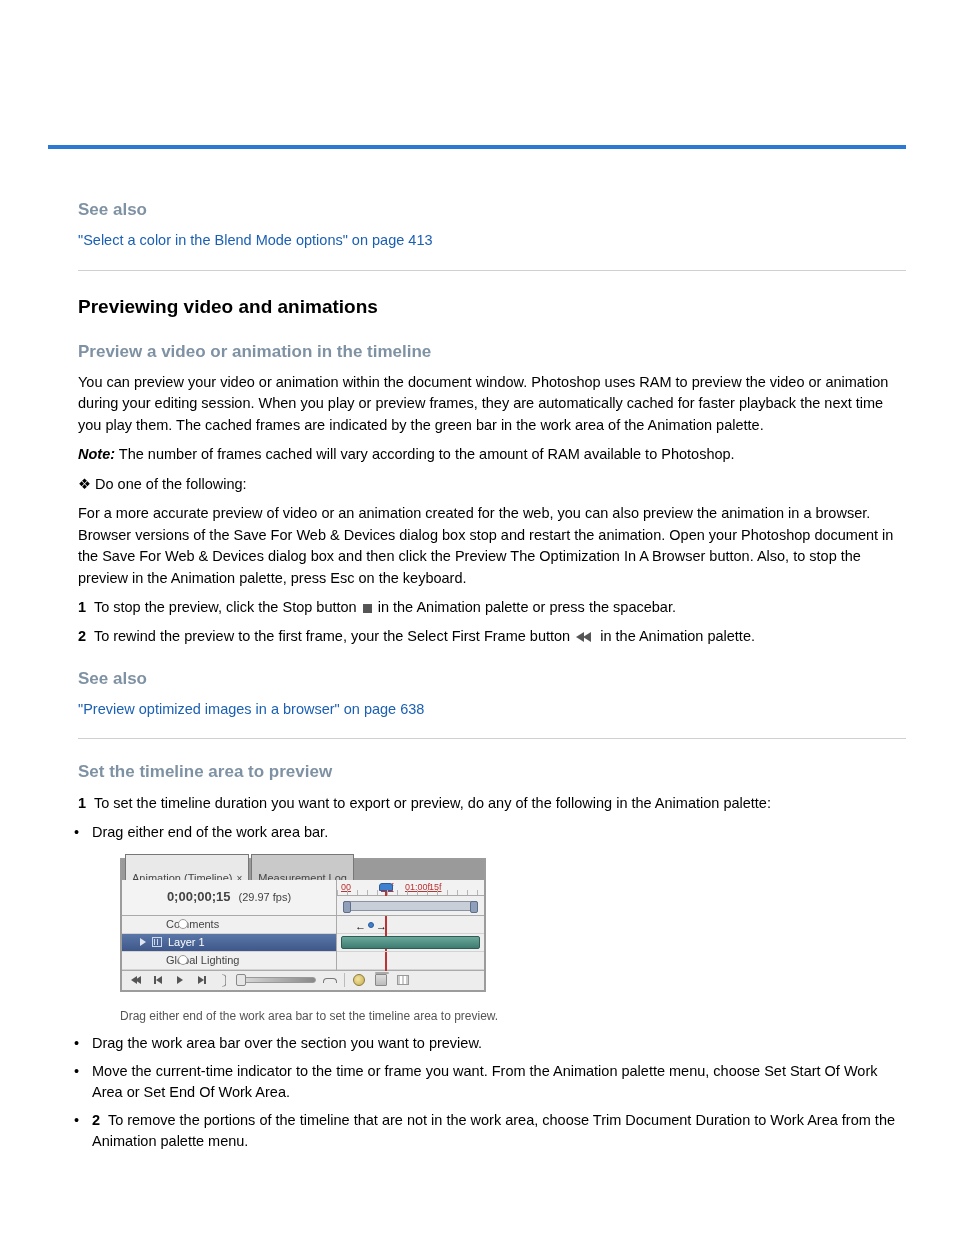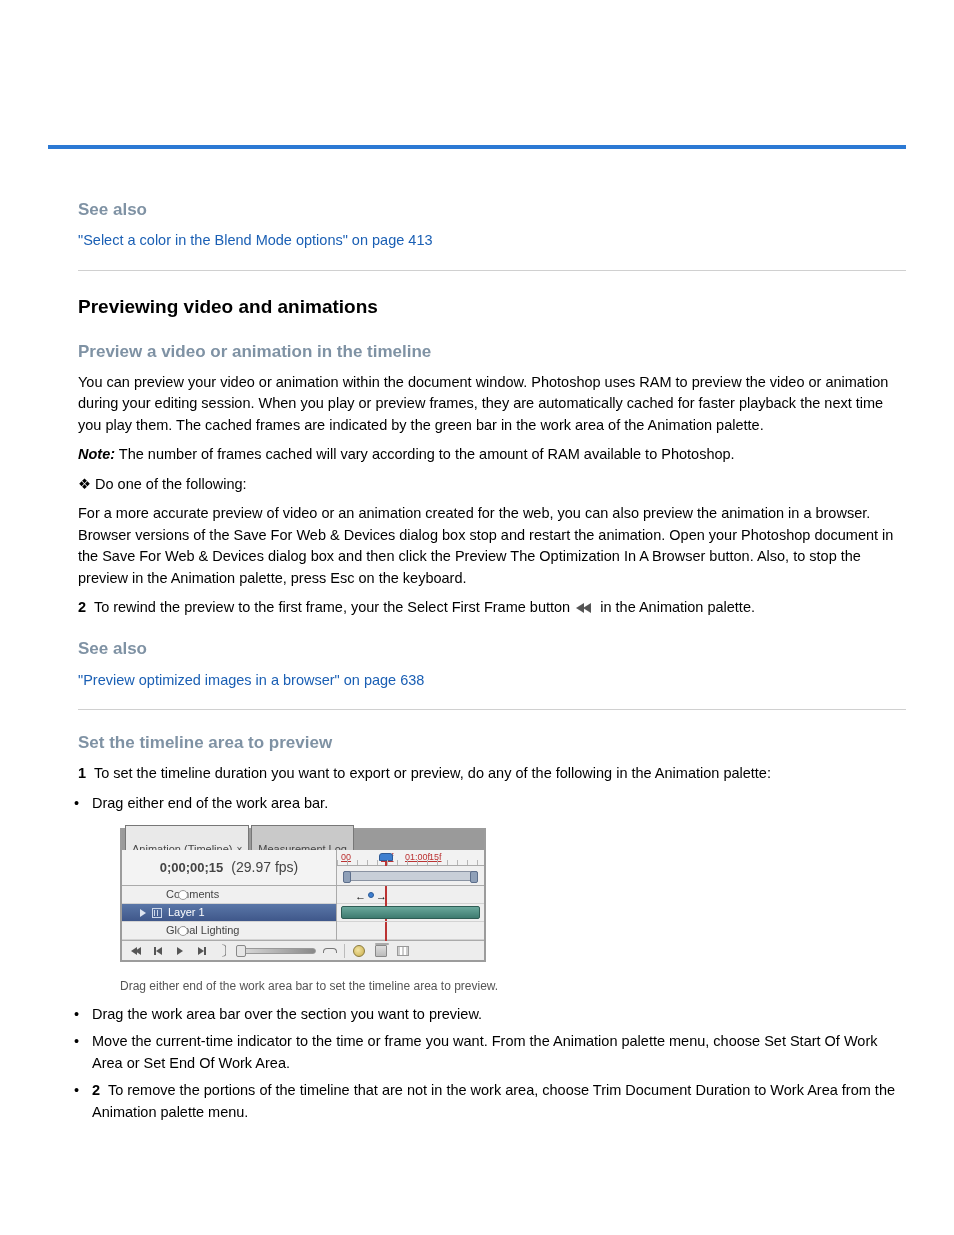--- a/index.html
+++ b/index.html
@@ -134,21 +134,21 @@
   .fig-timecode {
     height: 36px;
     display: flex;
     align-items: center;
     justify-content: center;
     gap: 8px;
     border-bottom: 1px solid #aaa;
     background: #f3f3f3;
   }
   .fig-timecode .tc { font-weight: bold; font-size: 13px; }
-  .fig-timecode .fps { font-size: 14px; }
+  .fig-timecode .fps { font-size: 11px; }
   .fig-row {
     height: 18px;
     display: flex;
     align-items: center;
     border-bottom: 1px solid #d3d3d3;
     padding-left: 44px;
     gap: 6px;
     position: relative;
   }
   .fig-row .stopwatch {
@@ -294,20 +294,26 @@
     <p>You can preview your video or animation within the document window. Photoshop uses RAM to preview the video or animation during your editing session. When you play or preview frames, they are automatically cached for faster playback the next time you play them. The cached frames are indicated by the green bar in the work area of the Animation palette.</p>
     <p>
       <span class="note-label">Note:</span>
       <span>The number of frames cached will vary according to the amount of RAM available to Photoshop.</span>
     </p>
     <p>❖ <span>Do one of the following:</span></p>
     <p>For a more accurate preview of video or an animation created for the web, you can also preview the animation in a browser. Browser versions of the Save For Web &amp; Devices dialog box stop and restart the animation. Open your Photoshop document in the Save For Web &amp; Devices dialog box and then click the Preview The Optimization In A Browser button. Also, to stop the preview in the Animation palette, press Esc on the keyboard.</p>
   </div>
 
   <p class="indent-num">
+    <span class="lead-num">1</span>&nbsp;
+    <span>To stop the preview, click the Stop button</span>
+    <span class="icon-stop"></span>
+    <span>in the Animation palette or press the spacebar.</span>
+  </p>
+  <p class="indent-num">
     <span class="lead-num">2</span>&nbsp;
     <span>To rewind the preview to the first frame, your the Select First Frame button</span>
     <span class="icon-rewind"></span>
     <span>in the Animation palette.</span>
   </p>
 
   <div class="indent1">
     <div class="sub-title">See also</div>
     <p><span class="link">"Preview optimized images in a browser" on page 638</span></p>
   </div>

